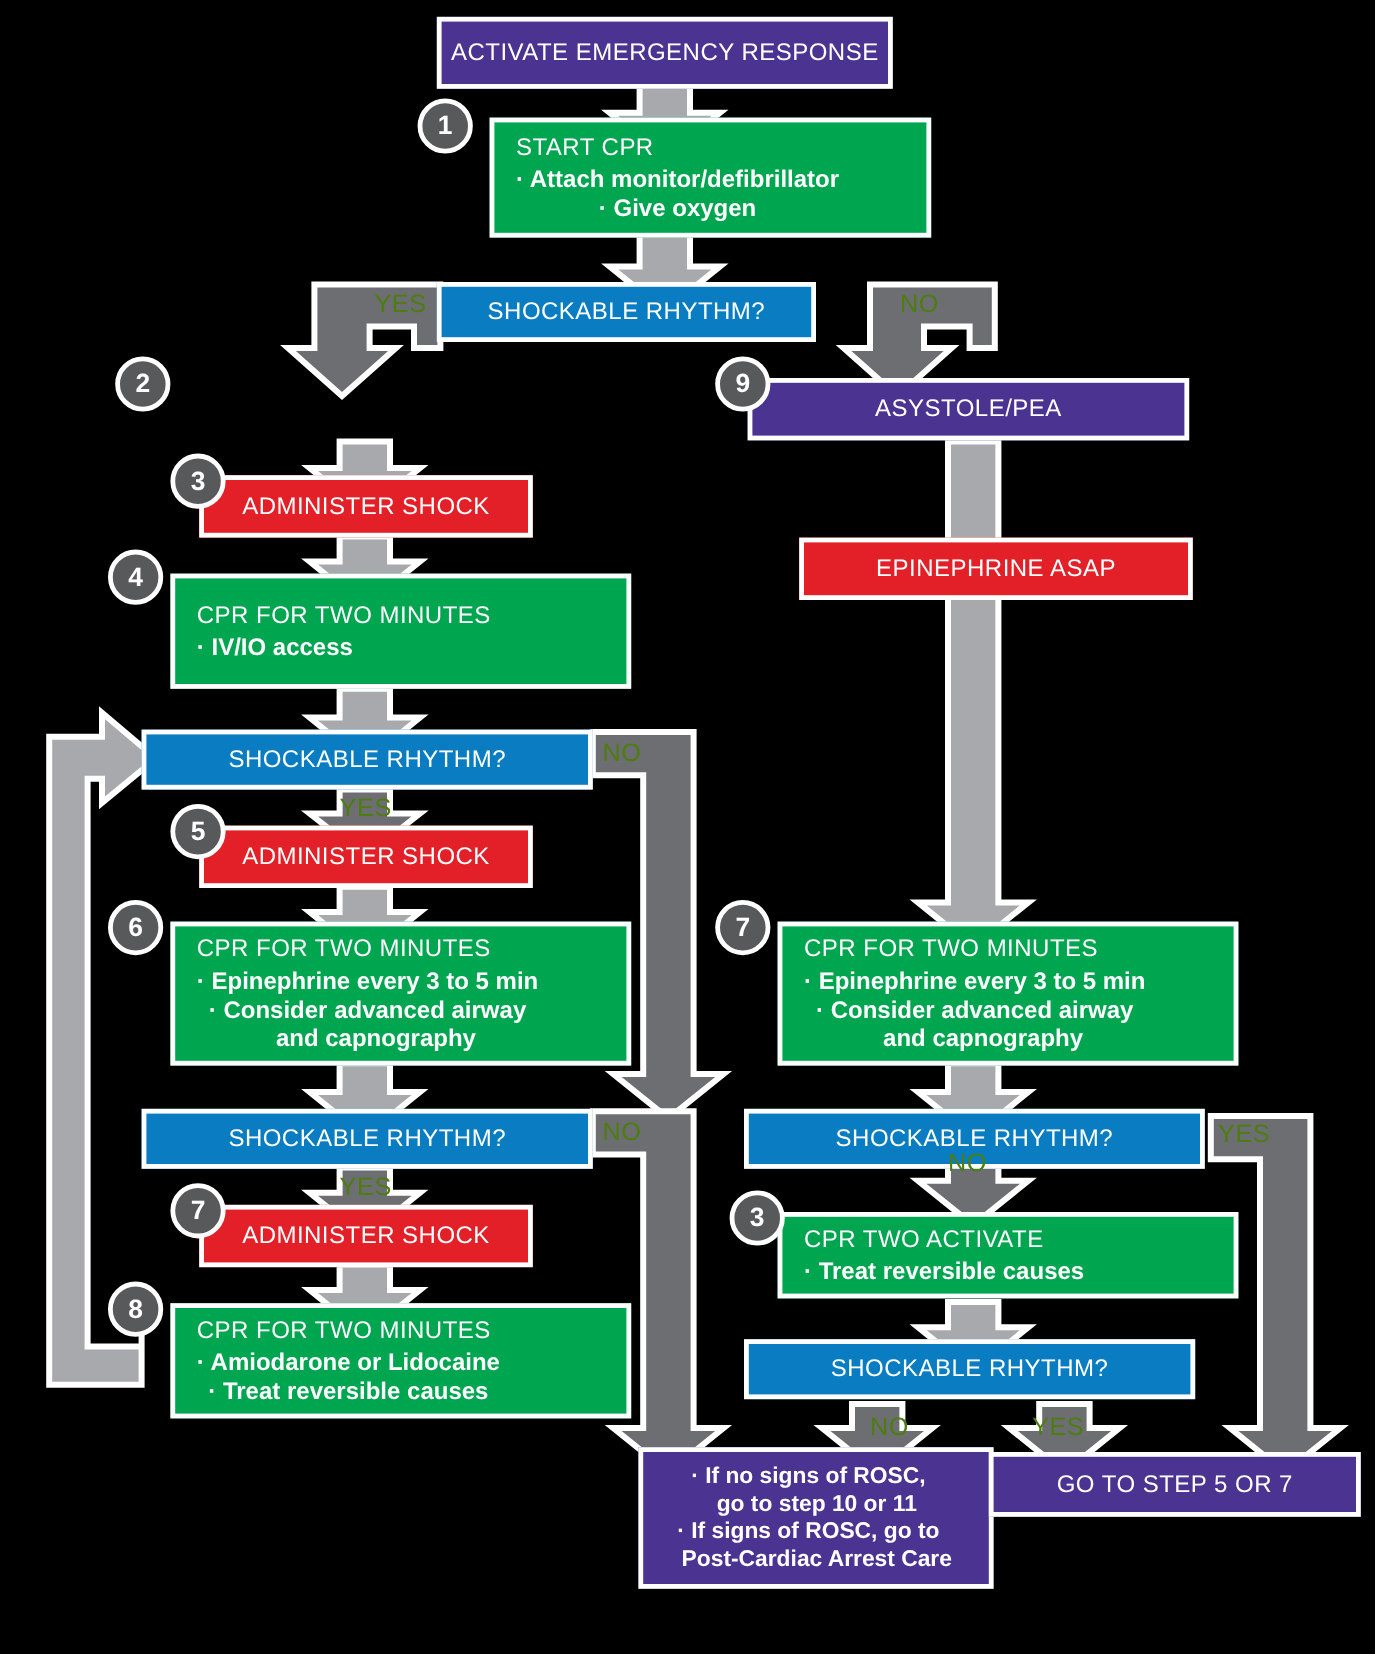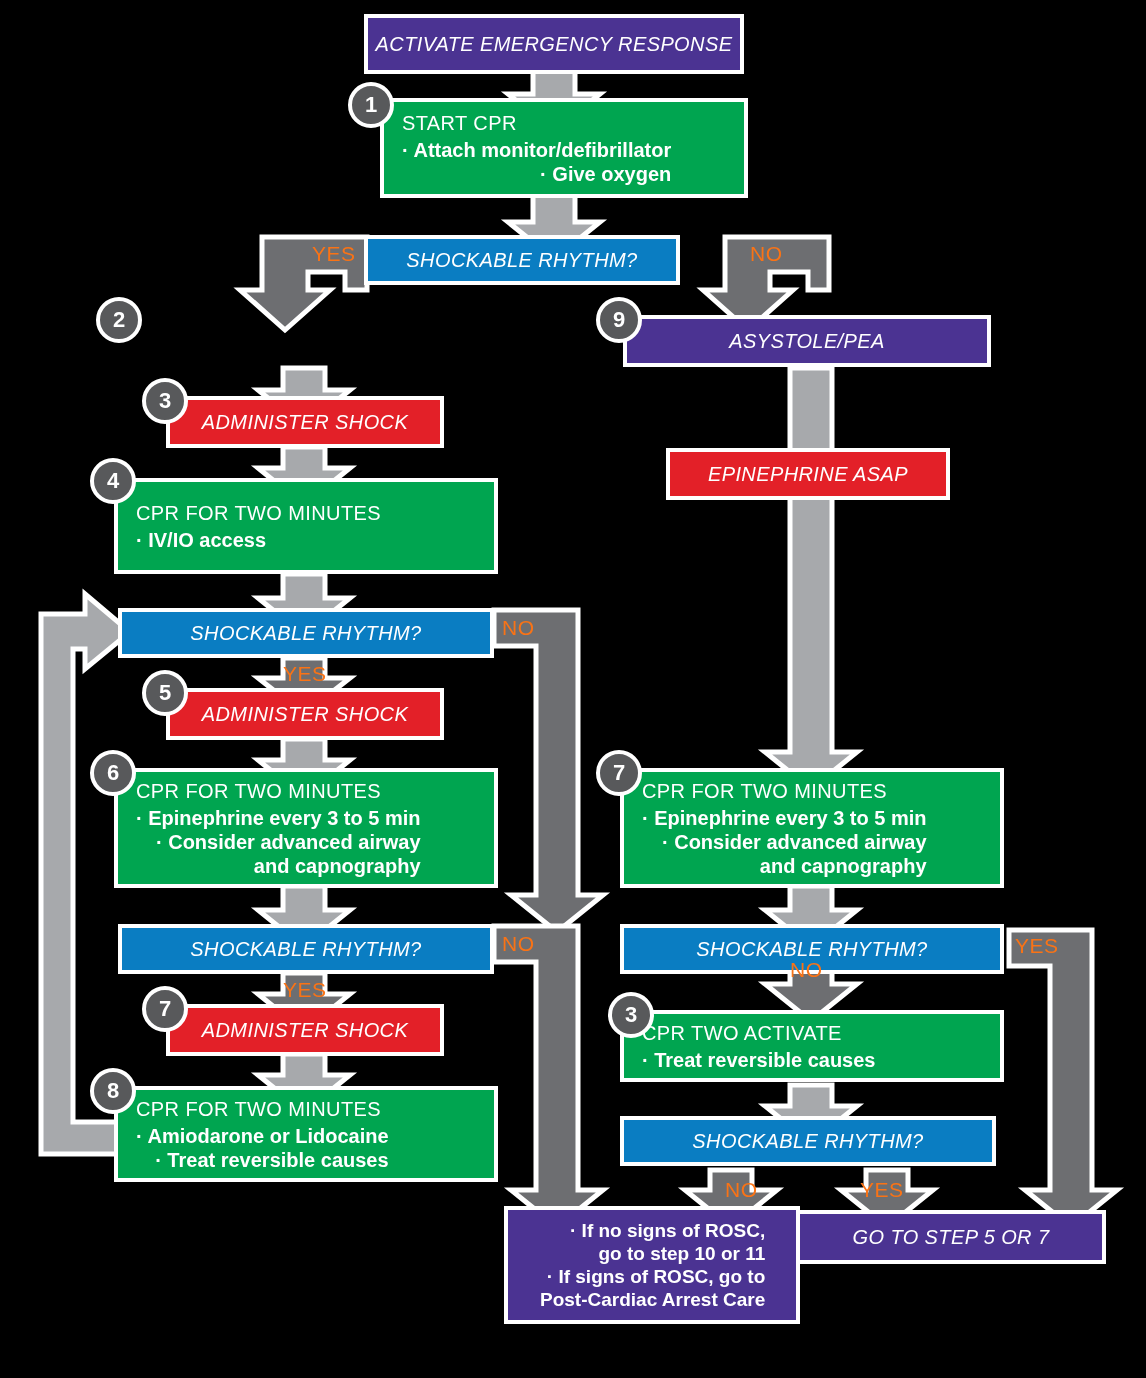--- a/index.html
+++ b/index.html
@@ -14,22 +14,22 @@
   .box{
     position:absolute;
     box-sizing:border-box;
     border:4px solid #ffffff;
     color:#ffffff;
     z-index:40;
     display:flex;
     flex-direction:column;
     justify-content:center;
   }
-  .box.center{align-items:center;text-align:center;font-style:italic;}
-  .box.left{align-items:flex-start;text-align:right;}
+  .box.center{align-items:center;text-align:center;}
+  .box.left{align-items:flex-start;text-align:center;margin-left:28px;}
   .purple{background:#4B3392;}
   .green{background:#00A550;}
   .blue{background:#0A7DC2;}
   .red{background:#E32028;}
 
   .title{
     font-size:20px;letter-spacing:.4px;font-weight:400;line-height:1.25;
     white-space:nowrap;
   }
   .box.left .title{padding-left:18px;}
@@ -49,21 +49,21 @@
     color:#ffffff;font-size:22px;font-weight:700;
     display:flex;align-items:center;justify-content:center;
     z-index:60;
   }
 
   
   #arrows{position:absolute;left:0;top:0;width:1146px;height:1378px;z-index:20;}
 
   
   .alabel{
-    position:absolute;color:#f97316;font-size:21px;font-weight:400;
+    position:absolute;color:#4d7c0f;font-size:21px;font-weight:400;
     z-index:70;white-space:nowrap;letter-spacing:.5px;
   }
 </style>
 </head>
 <body>
 
 <div id="stage">
 
   <svg id="arrows" viewBox="0 0 1146 1378">
     <defs></defs>
@@ -183,21 +183,21 @@
 
   <div class="box green left" style="left:114px;top:1086px;width:384px;height:96px;">
     <span class="title">CPR FOR TWO MINUTES</span>
     <div class="bullets">
       <div>· Amiodarone or Lidocaine</div>
       <div>· Treat reversible causes</div>
     </div>
   </div>
   <div class="step" style="left:90px;top:1068px;">8</div>
 
-  <div class="box red center" style="left:666px;top:448px;width:284px;height:52px;">
+  <div class="box red center" style="left:666px;top:448px;width:328px;height:52px;">
     <span class="title">EPINEPHRINE ASAP</span>
   </div>
 
   <div class="box green left" style="left:620px;top:768px;width:384px;height:120px;">
     <span class="title">CPR FOR TWO MINUTES</span>
     <div class="bullets">
       <div>· Epinephrine every 3 to 5 min</div>
       <div>· Consider advanced airway</div>
       <div class="cont">and capnography</div>
     </div>
@@ -222,21 +222,21 @@
 
   <div class="box purple left" style="left:504px;top:1206px;width:296px;height:118px;">
     <div class="bullets" style="font-size:19px;">
       <div>· If no signs of ROSC,</div>
       <div class="cont">go to step 10 or 11</div>
       <div>· If signs of ROSC, go to</div>
       <div class="cont">Post-Cardiac Arrest Care</div>
     </div>
   </div>
 
-  <div class="box purple center" style="left:796px;top:1210px;width:310px;height:54px;">
+  <div class="box purple center" style="left:824px;top:1210px;width:310px;height:54px;">
     <span class="title">GO TO STEP 5 OR 7</span>
   </div>
 
   <span class="alabel" style="left:312px;top:242px;">YES</span>
   <span class="alabel" style="left:750px;top:242px;">NO</span>
 
   <span class="alabel" style="left:283px;top:662px;">YES</span>
   <span class="alabel" style="left:502px;top:616px;">NO</span>
 
   <span class="alabel" style="left:283px;top:978px;">YES</span>

